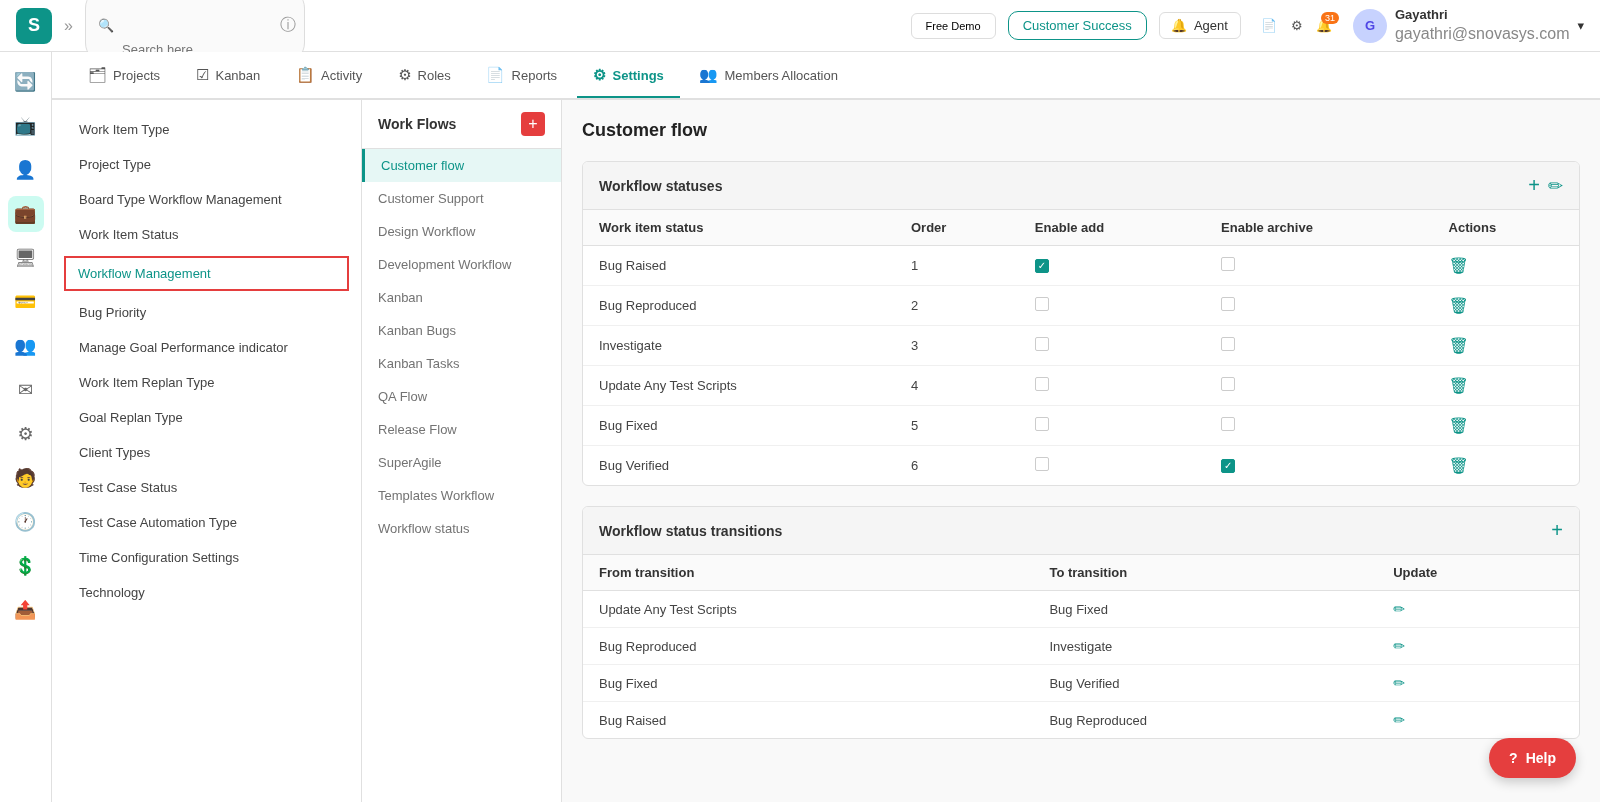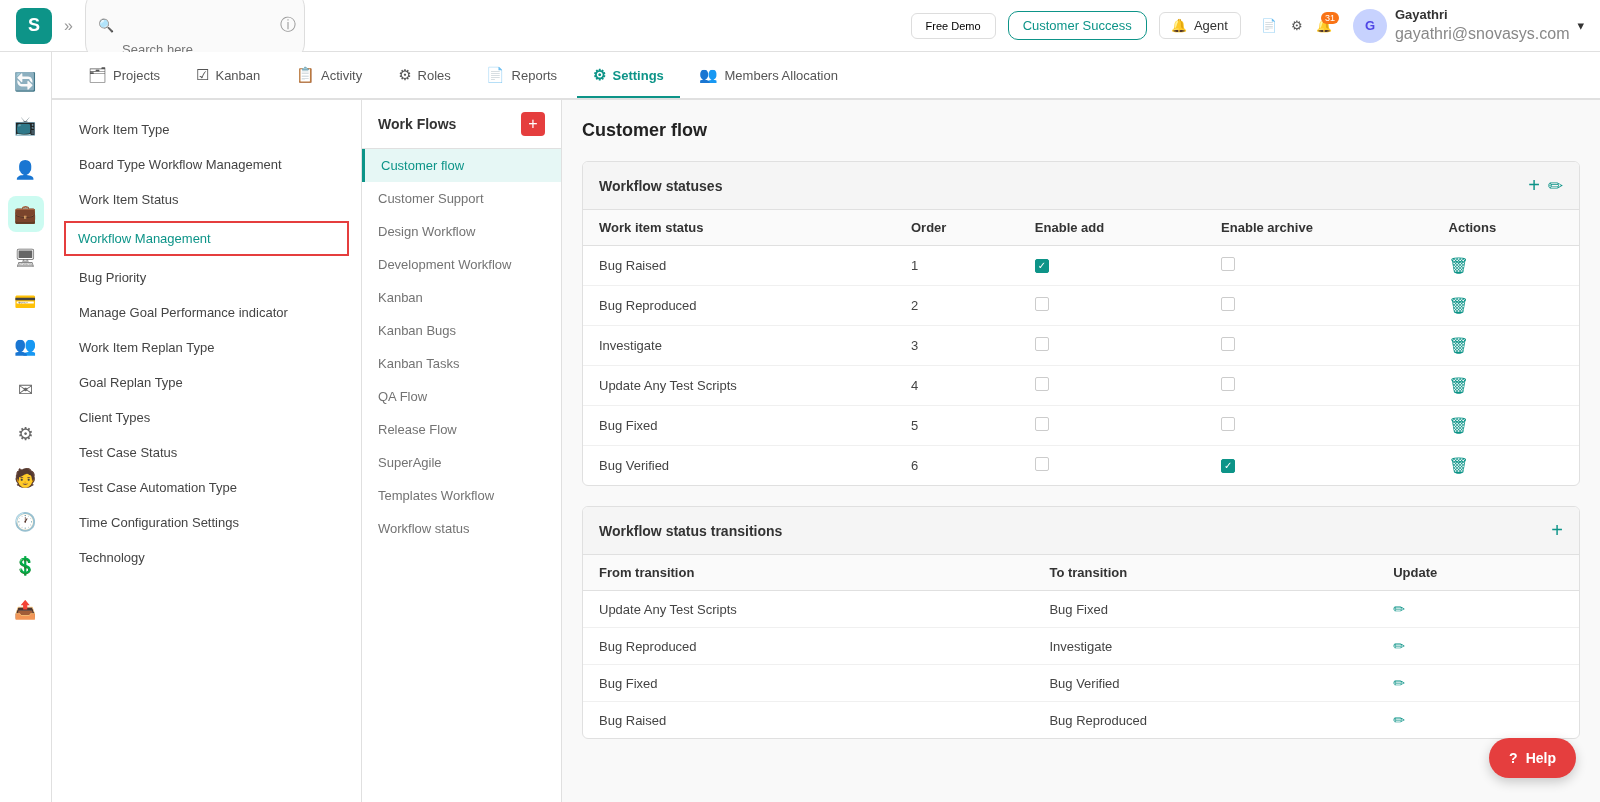--- a/index.html
+++ b/index.html
@@ -171,20 +171,21 @@
       <div class="nav-tab">
         <span class="tab-icon">👥</span>
         <span>Members Allocation</span>
       </div>
     </div>
 
     <div class="settings-content">
 
       <div class="settings-menu">
         <div class="settings-menu-item">Work Item Type</div>
+        <div class="settings-menu-item">Project Type</div>
         <div class="settings-menu-item">Board Type Workflow Management</div>
         <div class="settings-menu-item">Work Item Status</div>
         <div class="settings-menu-item active">Workflow Management</div>
         <div class="settings-menu-item">Bug Priority</div>
         <div class="settings-menu-item">Manage Goal Performance indicator</div>
         <div class="settings-menu-item">Work Item Replan Type</div>
         <div class="settings-menu-item">Goal Replan Type</div>
         <div class="settings-menu-item">Client Types</div>
         <div class="settings-menu-item">Test Case Status</div>
         <div class="settings-menu-item">Test Case Automation Type</div>

